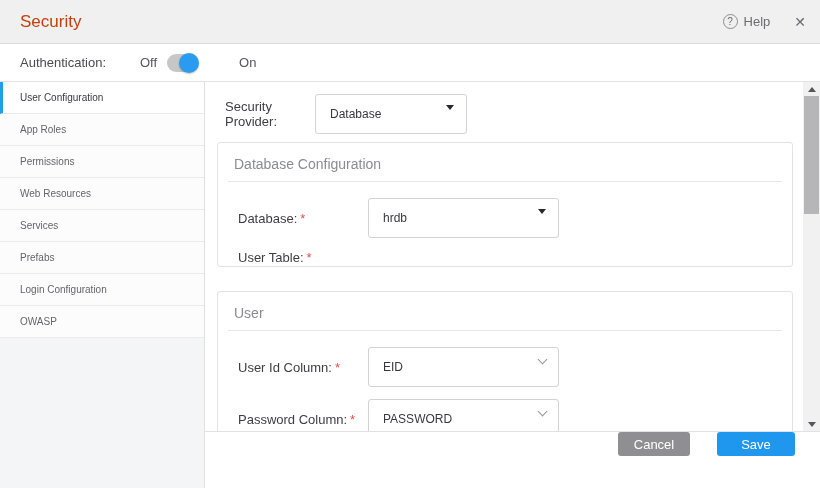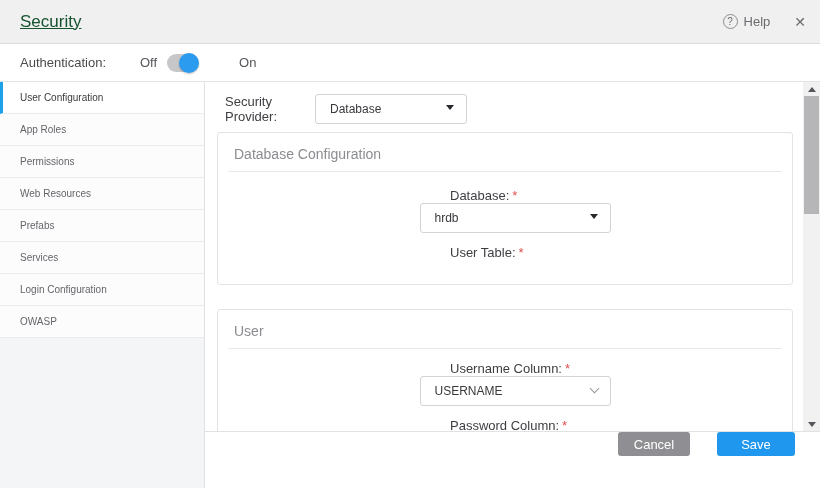--- a/index.html
+++ b/index.html
@@ -9,21 +9,21 @@
     background: #fff; font-family: "Liberation Sans", sans-serif;
     -webkit-font-smoothing: antialiased;
   }
 
   
   .titlebar {
     height: 44px; display: flex; align-items: center;
     background: #f0f0f1; border-bottom: 1px solid #dcdcde;
     padding: 0 14px 0 20px;
   }
-  .page-title { flex: 1; font-size: 17px; font-weight: 500; color: #14532d; text-decoration: underline; }
+  .page-title { flex: 1; font-size: 17px; font-weight: 500; color: #c2410c; }
   .help { display: flex; align-items: center; gap: 6px; color: #6b6b6f; font-size: 13px; cursor: pointer; }
   .help-icon {
     width: 15px; height: 15px; border: 1px solid #8d8d91; border-radius: 50%;
     display: flex; align-items: center; justify-content: center;
     font-size: 10px; color: #6b6b6f; line-height: 1;
   }
   .close { margin-left: 24px; font-size: 14px; color: #6b6b6f; cursor: pointer; }
 
   
   .auth-row {
@@ -56,45 +56,45 @@
   }
 
   .main { flex: 1; display: flex; flex-direction: column; min-width: 0; }
   .scroll-wrap { height: 350px; display: flex; border-bottom: 1px solid #e2e2e5; }
   .content { flex: 1; overflow: hidden; position: relative; background: #fff; }
 
   .provider-row { display: flex; align-items: center; padding: 12px 0 0 20px; }
   .provider-label { width: 90px; font-size: 13px; color: #3e3e42; }
 
   .select {
-    position: relative; height: 30px; border: 1px solid #d3d3d6; border-radius: 3px;
+    position: relative; height: 40px; border: 1px solid #d3d3d6; border-radius: 3px;
     background: #fff; display: flex; align-items: center; font-size: 12px;
     color: #39393d; cursor: pointer; padding-left: 14px;
   }
   .select.w-provider { width: 152px; }
   .select.w-field { width: 191px; }
   .caret-icon {
     position: absolute; right: 12px; top: 10px; width: 0; height: 0;
     border-left: 4px solid transparent; border-right: 4px solid transparent;
     border-top: 5px solid #28282c;
   }
   .chevron-icon {
     position: absolute; right: 12px; top: 8px; width: 7px; height: 7px;
     border-right: 1px solid #97979b; border-bottom: 1px solid #97979b;
     transform: rotate(45deg);
   }
 
   .panel {
     margin: 8px 10px 0 12px; border: 1px solid #e3e3e6; border-radius: 3px;
-    background: #fff; padding-bottom: 24px;
+    background: #fff; padding-bottom: 1px;
   }
   .panel.second { margin-top: 24px; }
   .panel-title { font-size: 14px; color: #8b8c90; padding: 13px 16px 9px 16px; }
   .panel-divider { border-bottom: 1px solid #e7e7ea; margin: 0 10px; }
-  .field-row { display: flex; align-items: center; margin: 12px 0 0 20px; flex-direction: column; }
+  .field-row { display: flex; align-items: center; margin: 12px 0 0 20px; }
   .field-row.first { margin-top: 16px; }
   .field-label { width: 130px; font-size: 13px; color: #3e3e42; flex: none; }
   .req { color: #e04f4f; margin-left: 3px; }
 
   
   .scrollbar { width: 17px; flex: none; background: #f1f1f2; position: relative; }
   .sb-arrow {
     position: absolute; left: 0; width: 17px; height: 14px;
     display: flex; align-items: center; justify-content: center; cursor: pointer;
   }
@@ -148,22 +148,22 @@
     <span class="toggle-side-label">On</span>
   </div>
 
   <div class="body">
 
     <div class="sidebar">
       <div class="side-item active">User Configuration</div>
       <div class="side-item">App Roles</div>
       <div class="side-item">Permissions</div>
       <div class="side-item">Web Resources</div>
+      <div class="side-item">Services</div>
       <div class="side-item">Prefabs</div>
-      <div class="side-item">Services</div>
       <div class="side-item">Login Configuration</div>
       <div class="side-item">OWASP</div>
     </div>
 
     <div class="main">
       <div class="scroll-wrap">
 
         <div class="content">
 
           <div class="provider-row">
@@ -192,30 +192,30 @@
               <span class="field-label">
                 <span>User Table:</span><span class="req">*</span>
               </span>
             </div>
           </div>
 
           <div class="panel second">
             <div class="panel-title">User</div>
             <div class="panel-divider"></div>
 
-
-            <div class="field-row">
-              <span class="field-label">
-                <span>Username Column:</span><span class="req">*</span>
+            <div class="field-row first">
+              <span class="field-label">
+                <span>User Id Column:</span><span class="req">*</span>
               </span>
               <div class="select w-field">
-                <span>USERNAME</span>
+                <span>EID</span>
                 <span class="chevron-icon"></span>
               </div>
             </div>
+
 
             <div class="field-row">
               <span class="field-label">
                 <span>Password Column:</span><span class="req">*</span>
               </span>
               <div class="select w-field">
                 <span>PASSWORD</span>
                 <span class="chevron-icon"></span>
               </div>
             </div>

